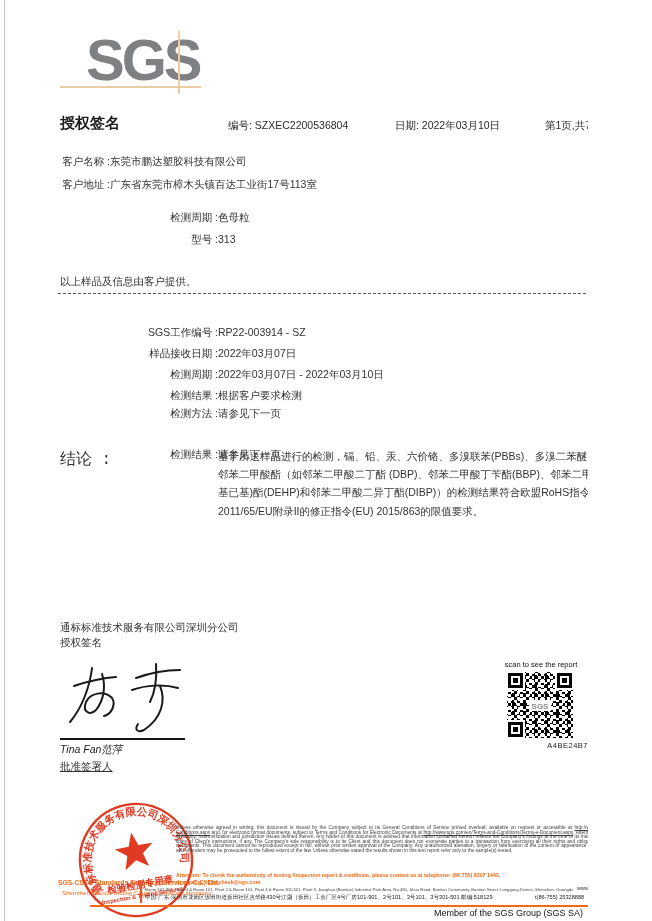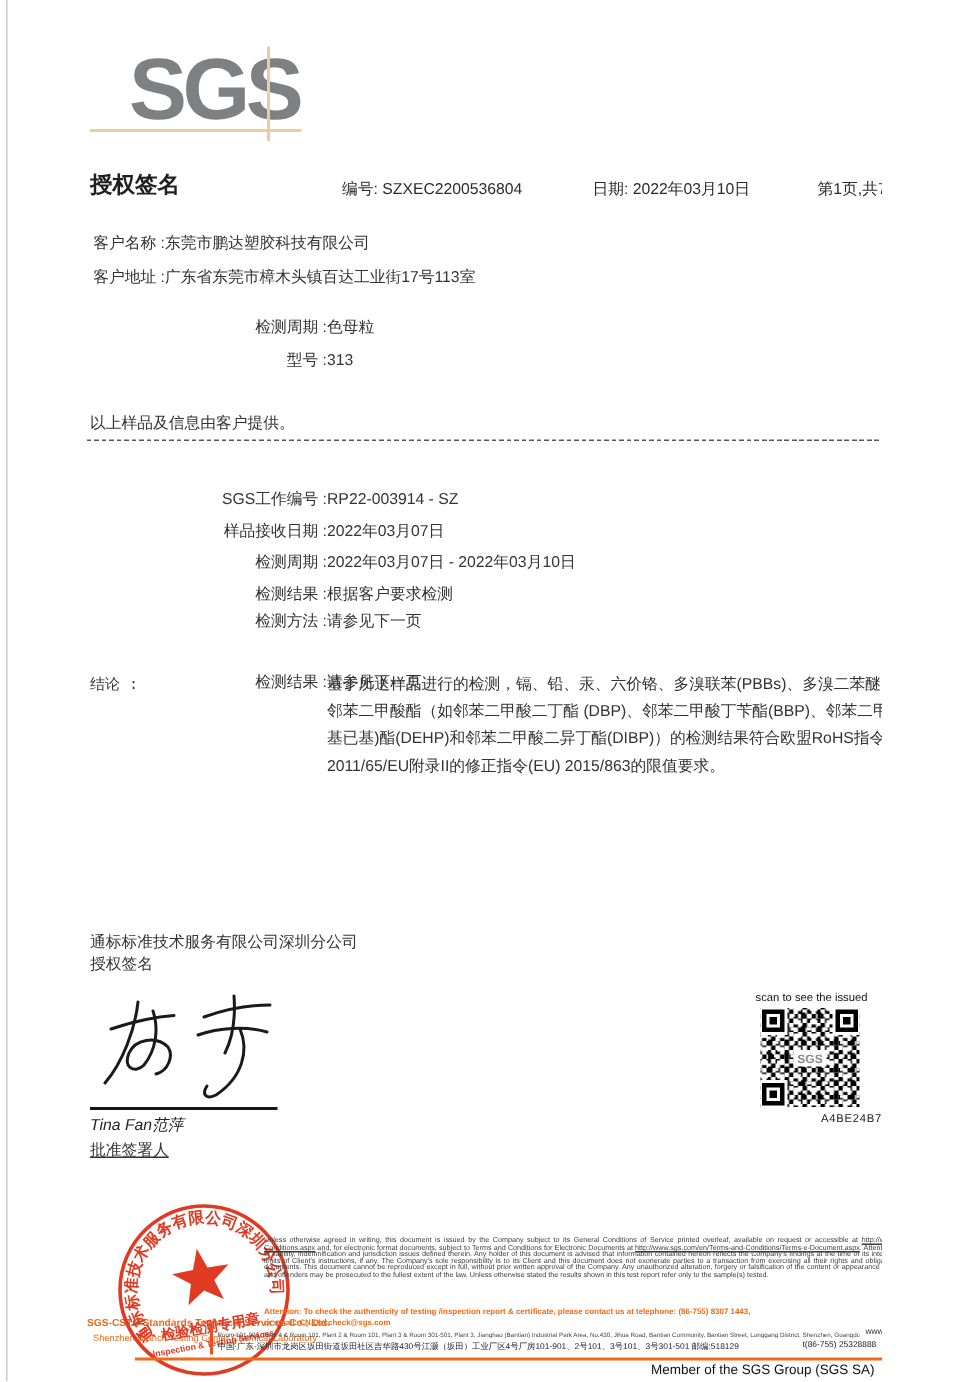--- a/index.html
+++ b/index.html
@@ -13,21 +13,21 @@
   .logo-v{position:absolute;left:178px;top:31px;width:2px;height:63px;background:#eccda3;}
   
   .title{position:absolute;left:60px;top:114px;font-size:15px;font-weight:bold;color:#1f1f1f;}
   .hitem{position:absolute;top:119px;font-size:10.5px;color:#2b2b2b;white-space:nowrap;}
   
   .row{position:absolute;left:60px;font-size:10.5px;color:#333;white-space:nowrap;text-align:right;}
   .row .lbl{display:inline-block;width:50px;}
   .row.wide .lbl{display:inline-block;width:158px;}
   .dashed{position:absolute;left:58px;top:293px;width:590px;height:1px;
           background:repeating-linear-gradient(90deg,#555 0 3px,transparent 3px 5px);}
-  .concl-lbl{position:absolute;left:60px;top:449px;font-size:10px;color:#333;font-family:Liberation Mono, monospace;}
+  .concl-lbl{position:absolute;left:60px;top:449px;font-size:16px;color:#333;font-family:Liberation Mono, monospace;}
   .concl{position:absolute;left:218px;top:447px;width:424px;font-size:10.5px;line-height:18.2px;color:#333;}
   
   .sig-company{position:absolute;left:60px;top:621px;font-size:10.5px;color:#333;}
   .sig-auth{position:absolute;left:60px;top:636px;font-size:10.5px;color:#333;}
   .sig-svg{position:absolute;left:62px;top:660px;}
   .sig-line{position:absolute;left:60px;top:738px;width:125px;height:1.5px;background:#161616;}
   .sig-name{position:absolute;left:60px;top:743px;font-size:10.5px;color:#222;font-style:italic;}
   .sig-role{position:absolute;left:60px;top:760px;font-size:10.5px;color:#333;text-decoration:underline;}
   
   .qr-caption{position:absolute;left:494px;top:660px;width:94px;text-align:center;font-size:7.5px;color:#111;}
@@ -97,21 +97,21 @@
       <path d="M74 18 C88 13 104 10 118 10"></path>
       <path d="M94 4 C95 18 93 32 88 42"></path>
       <path d="M70 30 C84 25 102 24 116 28"></path>
       <path d="M98 26 C104 40 100 58 82 70 C76 73 72 70 76 64"></path>
     </g>
   </svg>
   <div class="sig-line"></div>
   <div class="sig-name">Tina Fan范萍</div>
   <div class="sig-role">批准签署人</div>
 
-  <div class="qr-caption">scan to see the issued</div>
+  <div class="qr-caption">scan to see the report</div>
   <svg class="qr-box" width="70" height="70" viewBox="0 0 70 70">
     <defs>
       <pattern id="m1" width="6" height="6" patternUnits="userSpaceOnUse">
         <rect width="3" height="3" fill="#000"></rect>
           <rect x="3" y="3" width="3" height="3" fill="#000"></rect>
       </pattern>
       <pattern id="m2" width="11" height="9" patternUnits="userSpaceOnUse">
         <rect x="2" y="1" width="5" height="3" fill="#fff"></rect>
           <rect x="7" y="5" width="3" height="4" fill="#000"></rect>
         <rect x="0" y="6" width="3" height="2" fill="#fff"></rect>

